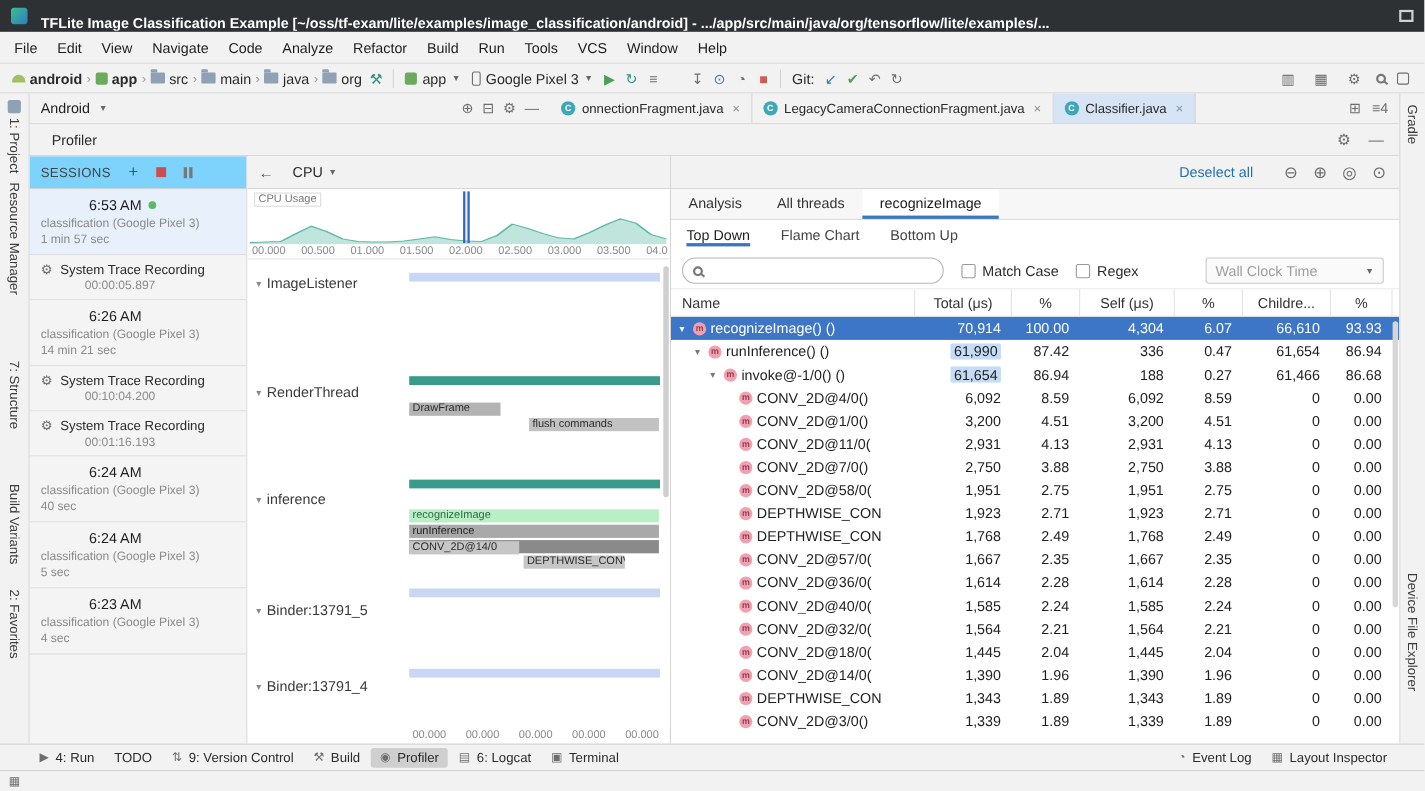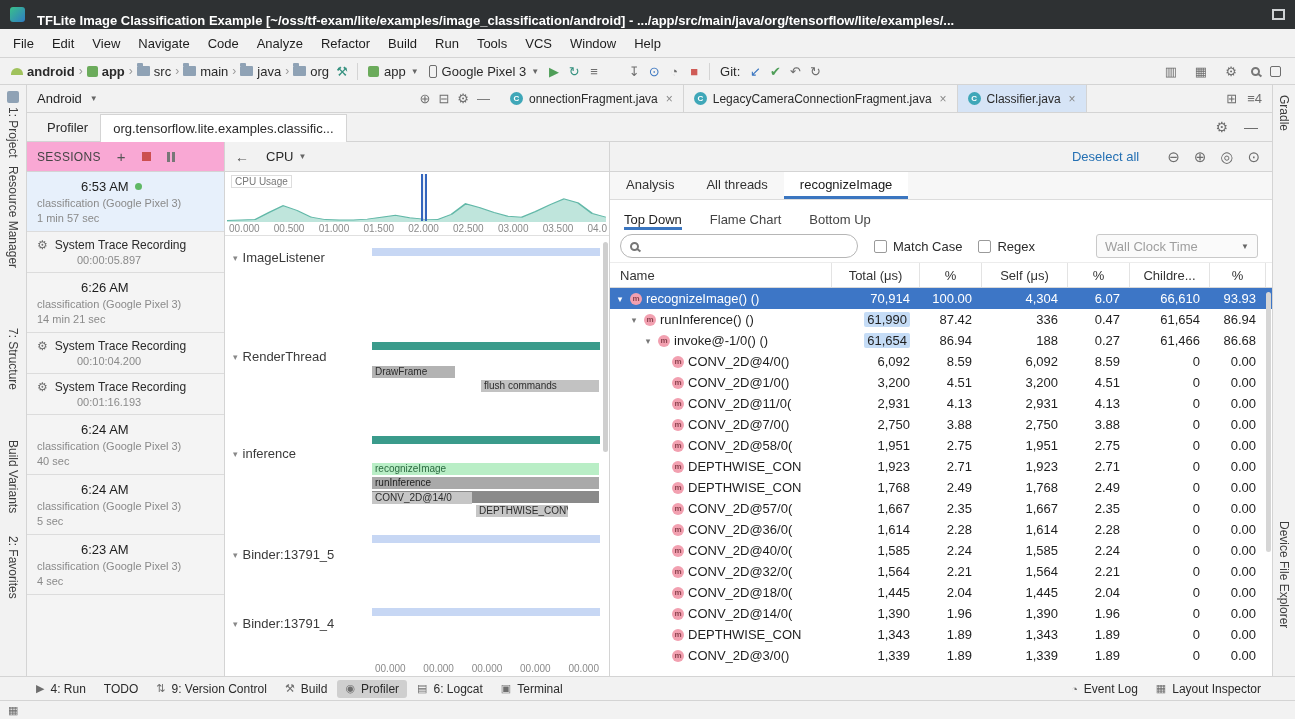--- a/index.html
+++ b/index.html
@@ -64,21 +64,21 @@
 #tab-row-right{margin-left:auto;display:flex;align-items:center;gap:10px;padding:0 10px;color:#6e6e6e;font-size:13px;}
 
 
 #profiler-row{left:27px;top:113px;width:1245px;height:29px;display:flex;align-items:center;border-bottom:1px solid #d4d4d4;background:#f2f2f2;padding-left:8px;}
 .ptab{padding:0 12px;font-size:13px;height:100%;display:flex;align-items:center;color:#2a2a2a;}
 .ptab.doc{background:#fff;border:1px solid #d4d4d4;border-bottom:none;height:28px;margin-top:1px;}
 #profiler-row-right{margin-left:auto;display:flex;gap:16px;padding-right:14px;color:#6e6e6e;font-size:14px;}
 
 
 #sessions-panel{left:27px;top:142px;width:198px;height:534px;border-right:1px solid #d4d4d4;background:#f4f4f4;overflow:hidden;}
-.sess-header{height:30px;display:flex;align-items:center;gap:16px;padding:0 10px;background:#f9a8d4;border-bottom:1px solid #d4d4d4;}
+.sess-header{height:30px;display:flex;align-items:center;gap:16px;padding:0 10px;background:#7dd3fc;border-bottom:1px solid #d4d4d4;}
 .sess-title{font-size:12px;color:#444;letter-spacing:.3px;}
 .plus-icon{font-size:15px;color:#555;}
 .sq-red{width:9px;height:9px;background:#cc4f4f;}
 .pause-icon{width:8px;height:10px;border-left:3px solid #777;border-right:3px solid #777;}
 .sess-item{border-bottom:1px solid #dcdcdc;background:#f4f4f4;}
 .sess-item.session{padding:7px 10px 5px;}
 .sess-item.recording{padding:5px 10px 4px;}
 .sess-item.selected{background:#e7f0fb;}
 .s-time{font-size:13px;color:#1d1d1d;margin-bottom:2px;display:flex;align-items:center;margin-left:44px;}
 .live-dot{display:inline-block;width:7px;height:7px;border-radius:50%;background:#5fb865;margin-left:6px;}
@@ -121,21 +121,21 @@
 .tl-scroll{position:absolute;right:1px;top:100px;width:5px;height:210px;background:#cfcfcf;border-radius:3px;}
 
 
 #analysis-panel{left:610px;top:142px;width:662px;height:534px;background:#fff;overflow:hidden;}
 .an-header{height:30px;background:#f2f2f2;border-bottom:1px solid #d4d4d4;display:flex;align-items:center;justify-content:flex-end;gap:14px;padding:0 12px;}
 .deselect{color:#2470b3;font-size:13px;margin-right:14px;}
 .zicon{font-size:15px;color:#6e6e6e;}
 .an-tabs{height:28px;display:flex;align-items:stretch;border-bottom:1px solid #dcdcdc;background:#f7f7f7;}
 .an-tab{display:flex;align-items:center;padding:0 16px;font-size:13px;color:#333;border-bottom:3px solid transparent;}
 .an-tab.sel{background:#fff;border-bottom-color:#3b76c0;color:#1a1a1a;}
-.view-tabs{height:30px;display:flex;align-items:flex-end;padding:0 14px;gap:28px;background:#fff;}
+.view-tabs{height:30px;display:flex;align-items:center;padding:0 14px;gap:28px;background:#fff;}
 .view-tab{display:flex;align-items:center;font-size:13px;color:#444;border-bottom:3px solid transparent;}
 .view-tab.sel{color:#1f1f1f;border-bottom-color:#3b76c0;}
 .filter-row{height:32px;display:flex;align-items:center;gap:16px;padding:0 10px;background:#fff;}
 .searchbox{width:238px;height:24px;border:1px solid #b6b6b6;border-radius:13px;background:#fff;display:flex;align-items:center;gap:7px;padding:0 9px;}
 .searchbox input{border:none;outline:none;flex:1;font-size:13px;font-family:inherit;background:transparent;min-width:10px;}
 .cbwrap{display:flex;align-items:center;gap:6px;font-size:13px;color:#2b2b2b;}
 .cb{width:13px;height:13px;border:1px solid #9a9a9a;border-radius:2px;background:#fff;}
 .clock-dd{margin-left:auto;width:162px;height:24px;border:1px solid #c9c9c9;border-radius:3px;background:#fafafa;color:#9e9e9e;font-size:13px;display:flex;align-items:center;justify-content:space-between;padding:0 8px;margin-right:4px;}
 #table-header{display:flex;height:26px;align-items:stretch;border-bottom:1px solid #d9d9d9;border-top:1px solid #ececec;background:#fff;}
 .hcell{font-size:13px;color:#333;display:flex;align-items:center;justify-content:center;border-right:1px solid #e3e3e3;white-space:nowrap;overflow:hidden;}
@@ -320,21 +320,20 @@
         </div>
       </div>
     <div id="tab-row-right">
       <span>⊞</span>
       <span>≡<span>4</span></span>
     </div>
   </div>
 
   <div id="profiler-row" class="panel">
     <span class="ptab">Profiler</span>
-    <span class="ptab doc">org.tensorflow.lite.examples.classific...</span>
     <div id="profiler-row-right">
       <span>⚙</span>
       <span>—</span>
     </div>
   </div>
 
   <div id="sessions-panel" class="panel">
     <div class="sess-header">
       <span class="sess-title">SESSIONS</span>
       <span class="plus-icon">+</span>

